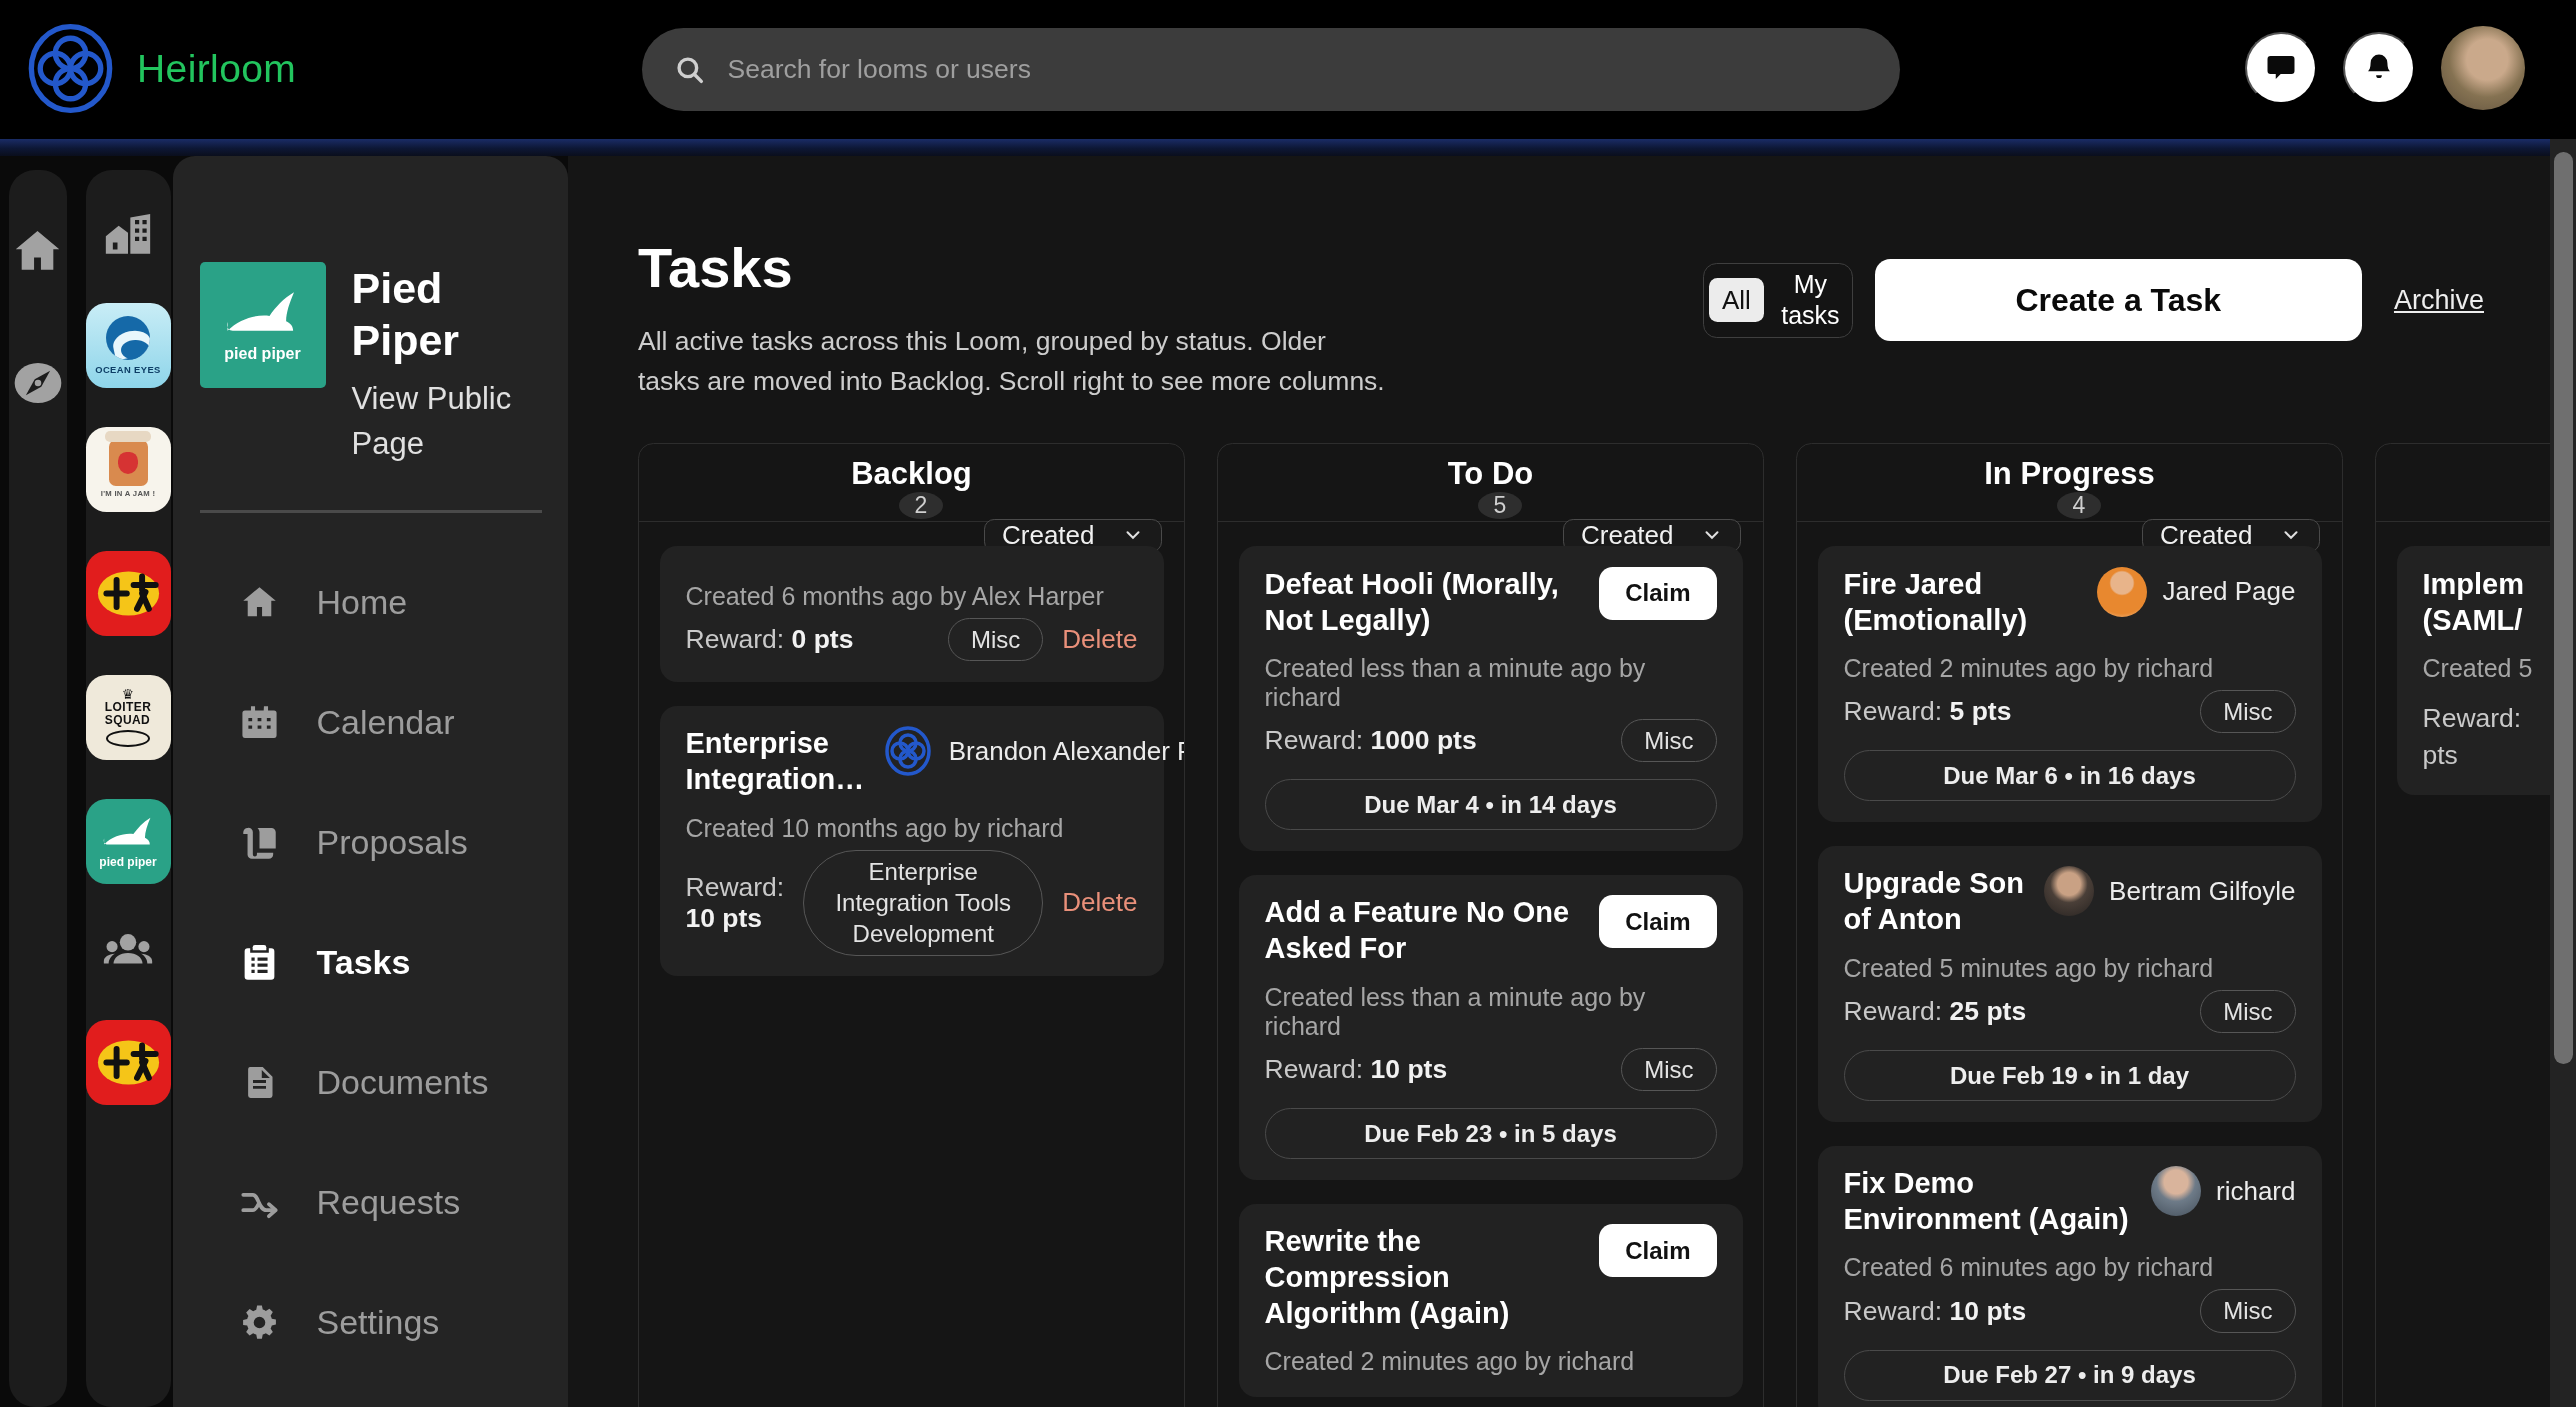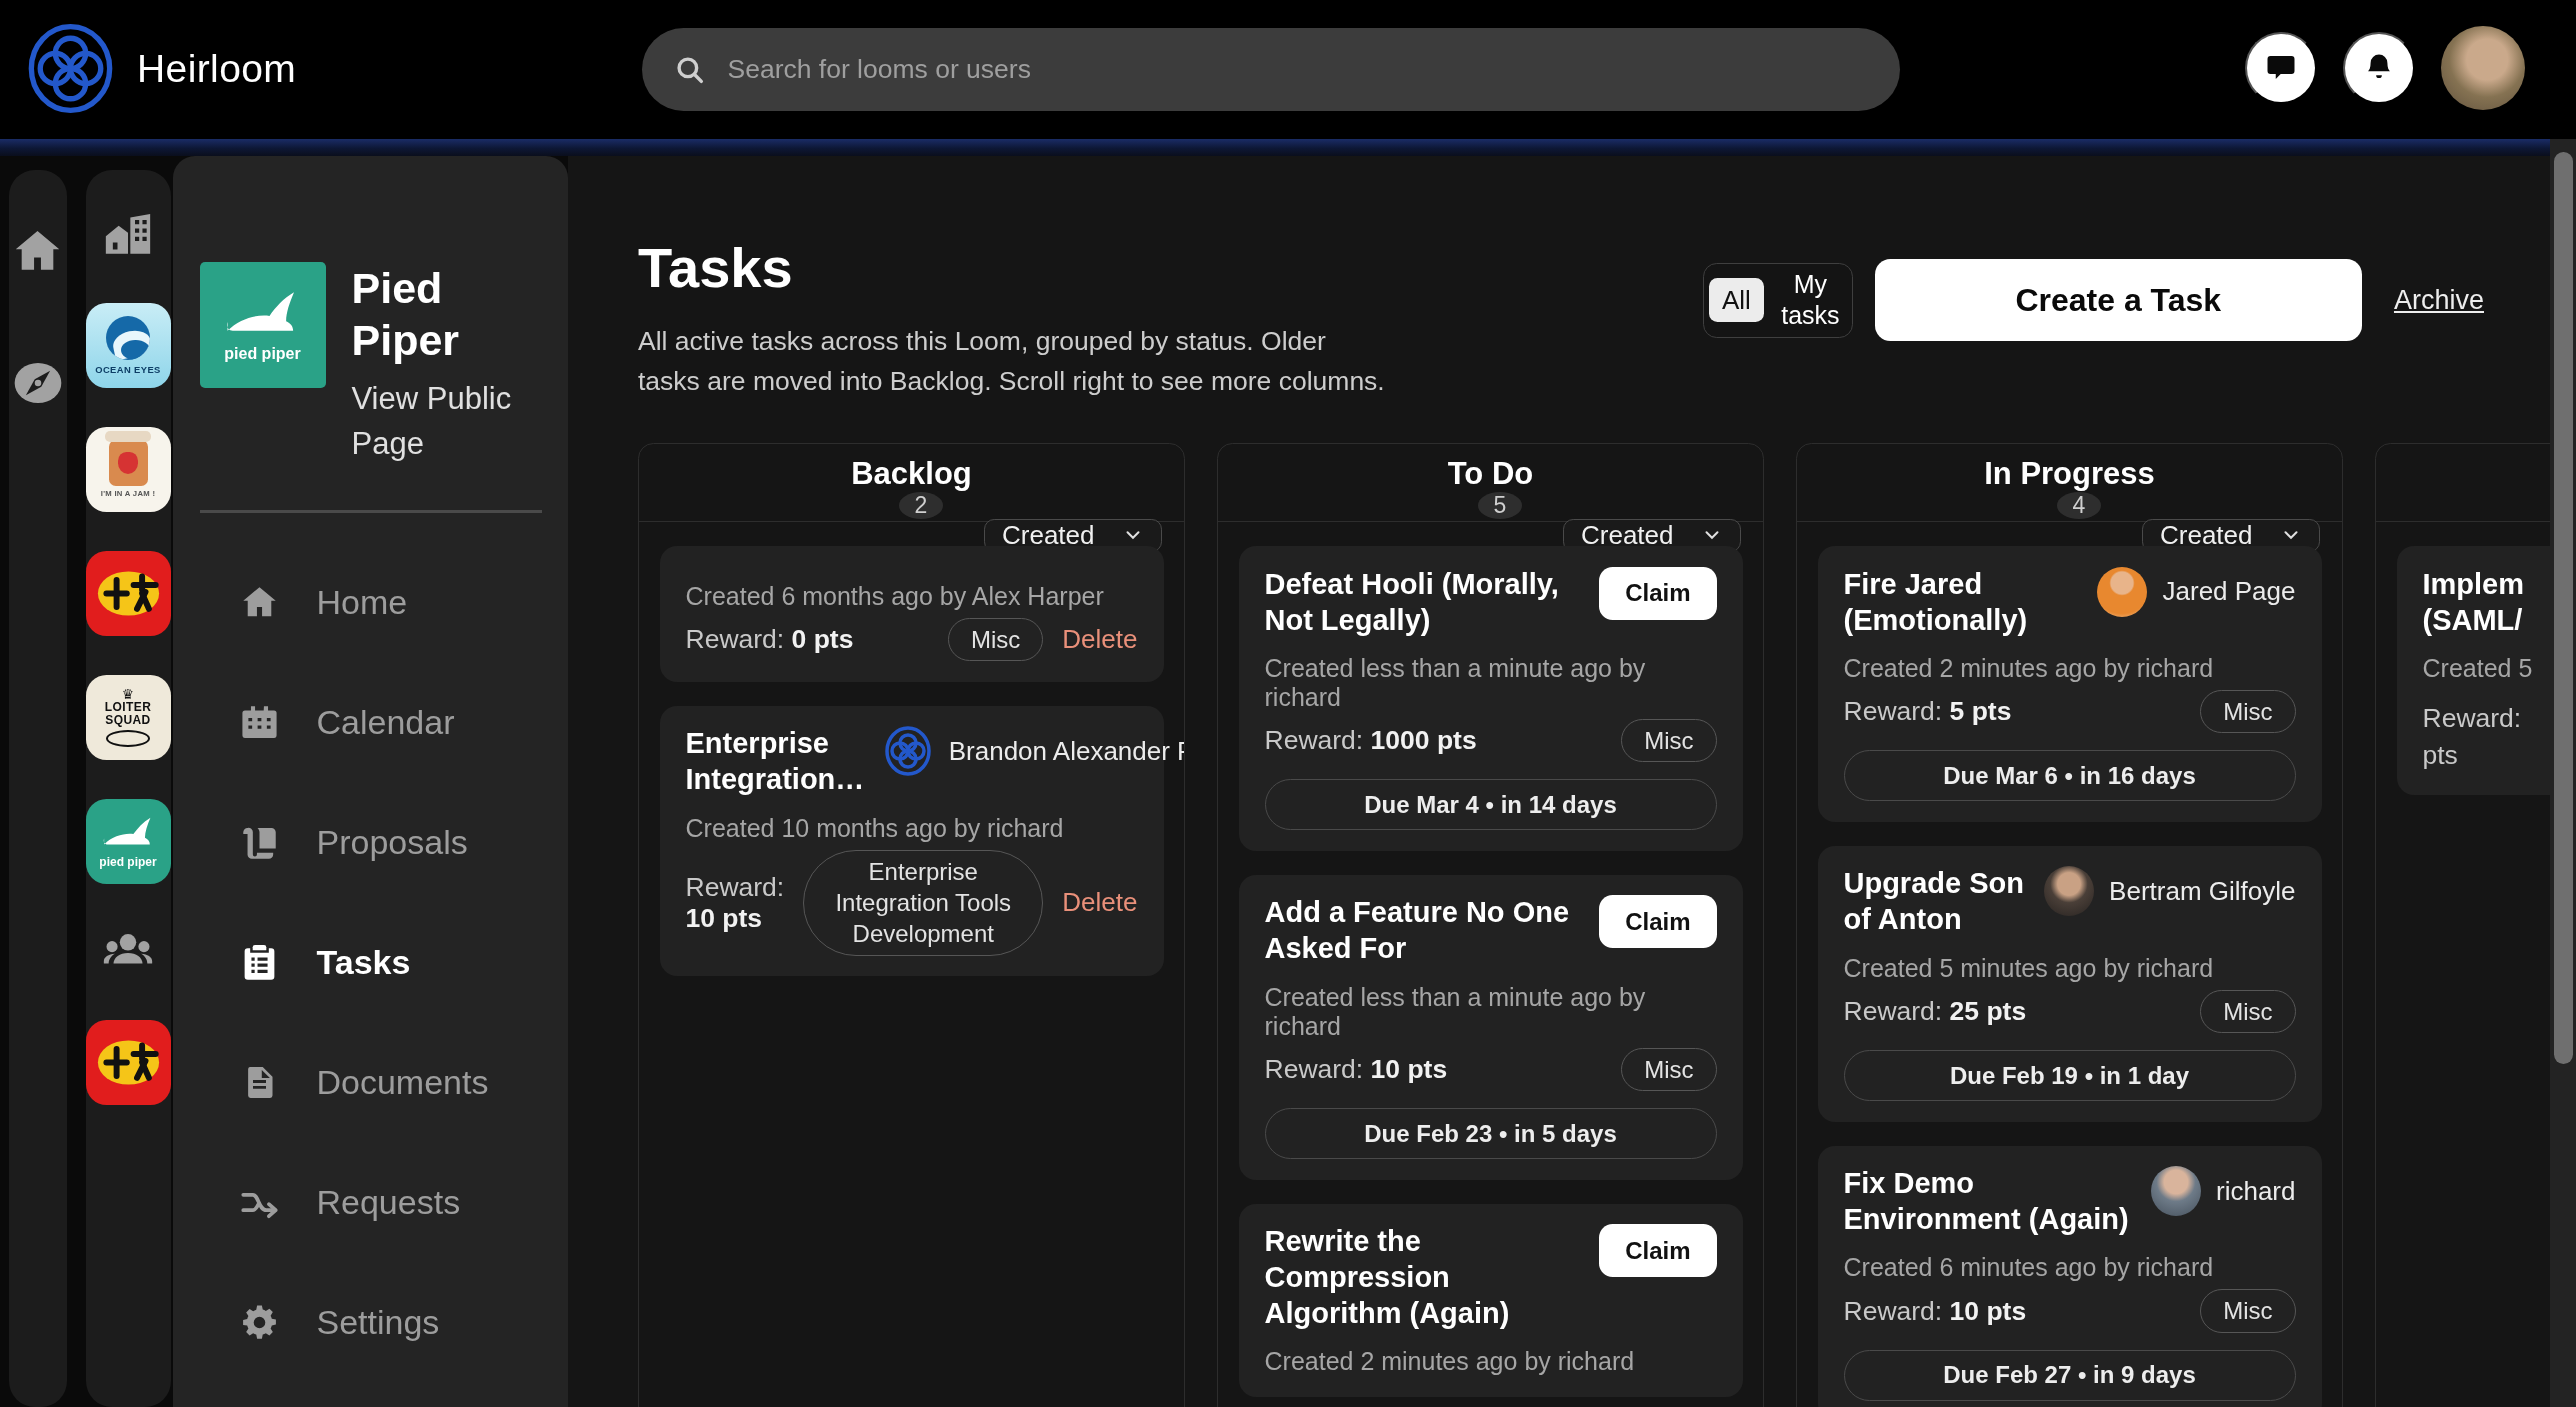--- a/index.html
+++ b/index.html
@@ -3,21 +3,21 @@
 <meta charset="utf-8">
 <style>
   * { margin:0; padding:0; box-sizing:border-box; }
   html,body { width:2576px; height:1408px; overflow:hidden; background:#0a0a0a;
     font-family:"Liberation Sans", sans-serif; }
 
   
   .topbar { position:relative; height:139px; background:#000; }
   .brand { position:absolute; left:26px; top:24px; display:flex; align-items:center; gap:22px; }
   .brand-logo { width:89px; height:89px; }
-  .brand-name { color:#ffffff; font-size:39px; font-weight:500; letter-spacing:0.4px; }
+  .brand-name { color:#22c55e; font-size:39px; font-weight:500; letter-spacing:0.4px; }
   .search { position:absolute; left:642px; top:28px; width:1258px; height:83px;
     background:#3c3c3c; border-radius:42px; display:flex; align-items:center; padding:0 31px; gap:20.5px; }
   .search svg { flex:0 0 auto; }
   .search input { flex:1; background:transparent; border:none; outline:none; color:#e2e2e2; font-size:26.5px;
     font-family:"Liberation Sans", sans-serif; }
   .search input::placeholder { color:#9f9f9f; }
   .topbar-actions { position:absolute; right:51px; top:26px; display:flex; align-items:center; gap:26px; }
   .icon-btn { width:72px; height:72px; border-radius:50%; background:#fff; display:flex; align-items:center; justify-content:center; }
   .avatar-top { width:84px; height:84px; border-radius:50%;
     background:radial-gradient(circle at 55% 40%, #caa98b 0 30%, #857252 55%, #5e4f3c 100%); }
@@ -45,21 +45,21 @@
   .tile-jam { background:#f7f4ec; }
   .tile-jam .jar { width:39px; height:46px; background:#d98a4e; border-radius:6.8px; position:relative; }
   .tile-jam .jar:before { content:""; position:absolute; left:-3.4px; top:-8.5px; right:-3.4px; height:10.2px;
     background:#e7d8c3; border-radius:5.1px; }
   .tile-jam .jar:after { content:""; position:absolute; left:9.4px; top:12px; width:20.5px; height:22px;
     background:#d63333; border-radius:50% 50% 60% 60%; }
   .tile-label-jam { font-size:7.7px; font-weight:700; color:#555; margin-top:3.4px; letter-spacing:0.3px; }
   .tile-kungfu { background:#e11d1d; }
   .tile-loiter { background:#efe9da; }
   .tile-loiter .crown { color:#111; font-size:13.7px; line-height:1; }
-  .tile-label-loiter { font-size:12px; font-weight:800; color:#111; line-height:1.05; letter-spacing:0.4px; text-align:center; }
+  .tile-label-loiter { font-size:12px; font-weight:800; color:#111; line-height:1.05; letter-spacing:0.4px; text-align:left; }
   .tile-loiter .scribble { width:44px; height:17px; border:2.1px solid #111; border-radius:50%; margin-top:3.4px; }
   .tile-pp { background:#2aa287; }
   .tile-label-pp { font-size:12px; font-weight:800; color:#fff; margin-top:1.7px; }
 
   
   .nav-panel { width:395px; height:100%; background:#242424; border-radius:22px 22px 0 0;
     padding:106px 26px 0 26.5px; }
   .org-row { display:flex; gap:26px; }
   .org-logo { flex:0 0 126px; width:126px; height:126px; background:#2aa287; border-radius:5.1px;
     display:flex; flex-direction:column; align-items:center; justify-content:center; }

